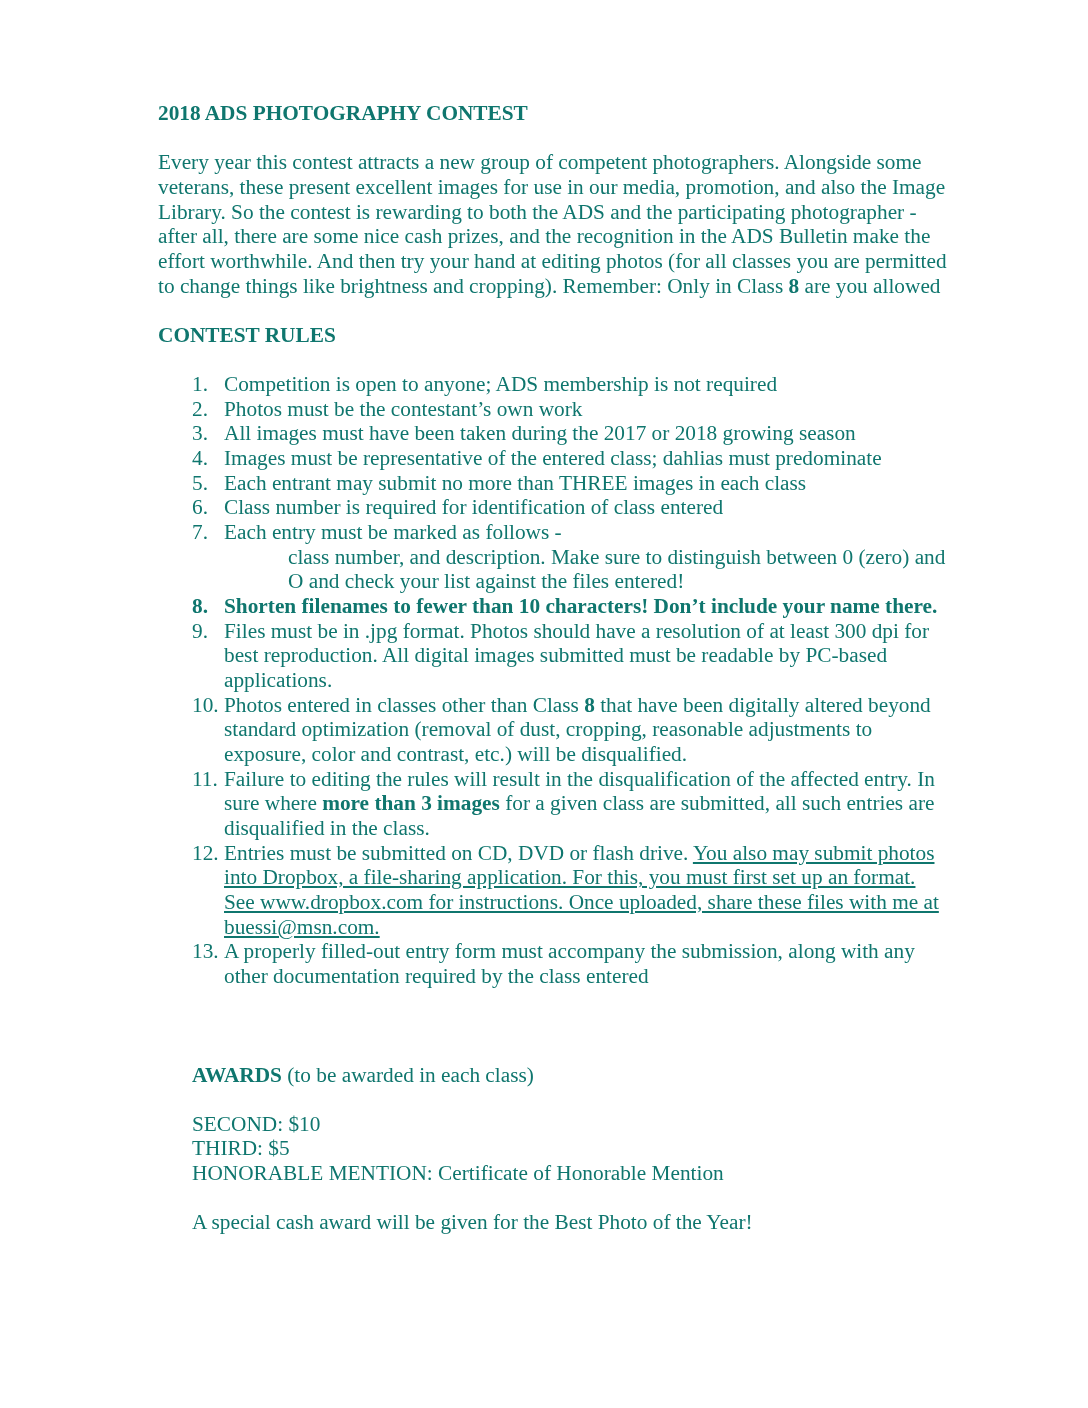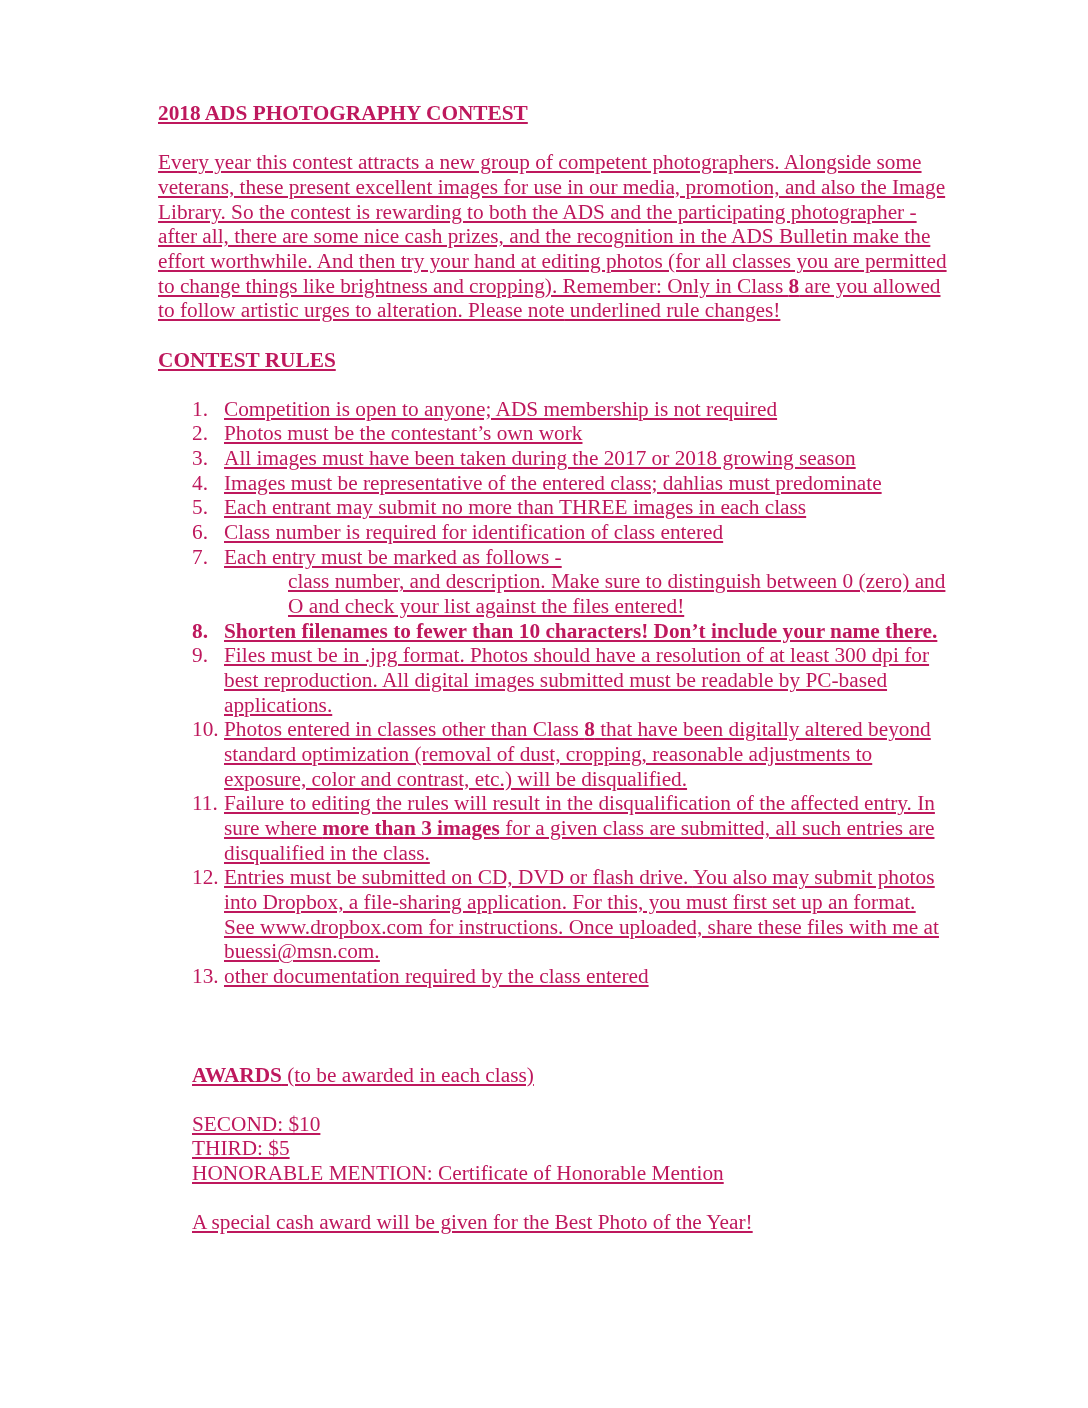--- a/index.html
+++ b/index.html
@@ -6,23 +6,22 @@
   .page {
     position: relative;
     width: 1088px;
     height: 1408px;
     background: #ffffff;
     box-sizing: border-box;
     padding: 101px 118px 0 158px;
     font-family: "Liberation Serif", "DejaVu Serif", serif;
     font-size: 21.3px;
     line-height: 24.65px;
-    color: #be185d;
+    color: #0f766e;
     overflow: hidden;
-    text-decoration: underline;
   }
   .tl { white-space: pre; }
   .b { font-weight: bold; }
   .u { text-decoration: underline; }
   .blank { height: 24.65px; }
   .spacer3 { height: 73.95px; }
   .rule { position: relative; padding-left: 66px; }
   .rule .num { position: absolute; left: 34px; top: 0; }
   .sub { padding-left: 130px; }
   .awards { padding-left: 34px; }
@@ -33,21 +32,20 @@
 <div class="page">
   <div class="tl b">2018 ADS PHOTOGRAPHY CONTEST</div>
   <div class="blank"></div>
   <div>
       <div class="tl"><span>Every year this contest attracts a new group of competent photographers. Alongside some</span></div>
       <div class="tl"><span>veterans, these present excellent images for use in our media, promotion, and also the Image</span></div>
       <div class="tl"><span>Library. So the contest is rewarding to both the ADS and the participating photographer -</span></div>
       <div class="tl"><span>after all, there are some nice cash prizes, and the recognition in the ADS Bulletin make the</span></div>
       <div class="tl"><span>effort worthwhile. And then try your hand at editing photos (for all classes you are permitted</span></div>
       <div class="tl"><span>to change things like brightness and cropping). Remember: Only in Class </span><span class="b">8</span><span> are you allowed</span></div>
-      <div class="tl"><span>to follow artistic urges to alteration. Please note</span><span class="u"> underlined</span><span> rule changes!</span></div>
     </div>
   <div class="blank"></div>
   <div class="tl b">CONTEST RULES</div>
   <div class="blank"></div>
   <div id="rules-list">
       <div class="rule">
         <span class="num">1.</span>
         <div>
           <div class="tl"><span>Competition is open to anyone; ADS membership is not required</span></div>
         </div>
@@ -127,20 +125,21 @@
         <div>
           <div class="tl"><span>Entries must be submitted on CD, DVD or flash drive. </span><span class="u">You also may submit photos</span></div>
           <div class="tl"><span class="u">into Dropbox, a file-sharing application. For this, you must first set up an format.</span></div>
           <div class="tl"><span class="u">See www.dropbox.com for instructions. Once uploaded, share these files with me at</span></div>
           <div class="tl"><span class="u">buessi@msn.com.</span></div>
         </div>
       </div>
       <div class="rule">
         <span class="num">13.</span>
         <div>
+          <div class="tl"><span>A properly filled-out entry form must accompany the submission, along with any</span></div>
           <div class="tl"><span>other documentation required by the class entered</span></div>
         </div>
       </div>
     </div>
   <div class="spacer3"></div>
   <div class="awards">
     <div>
         <div class="tl"><span class="b">AWARDS</span><span> (to be awarded in each class)</span></div>
       </div>
     <div class="blank"></div>

